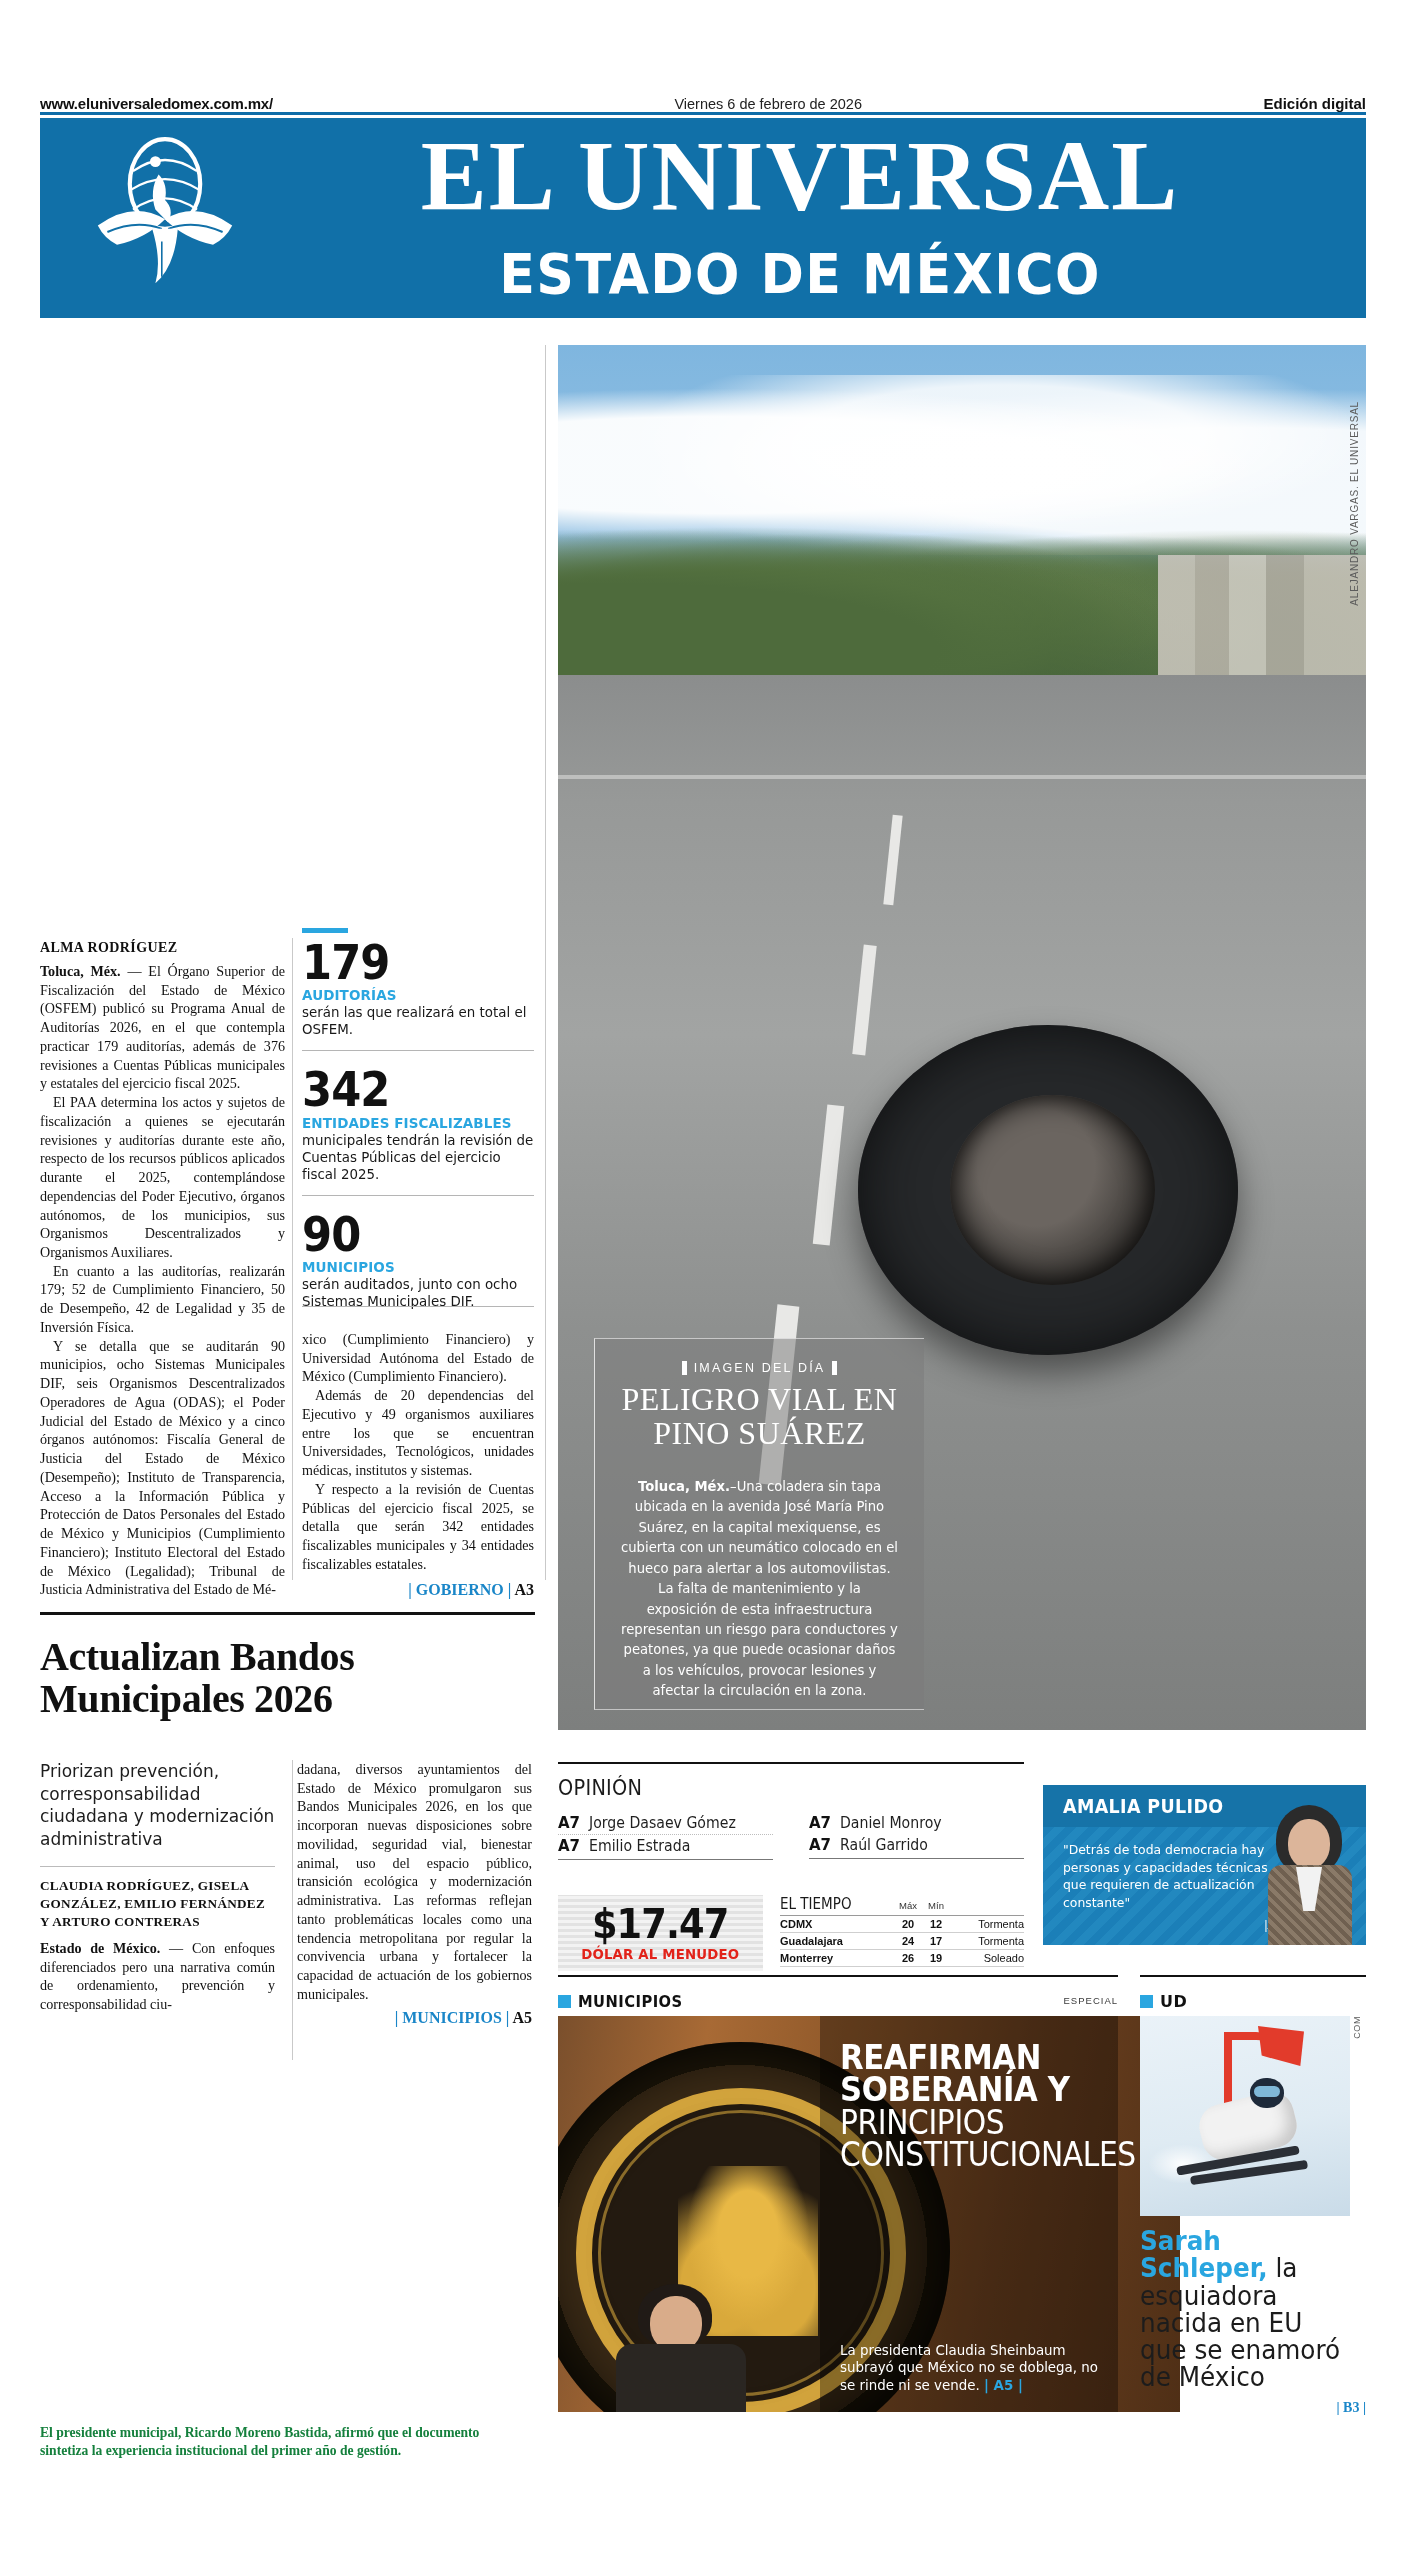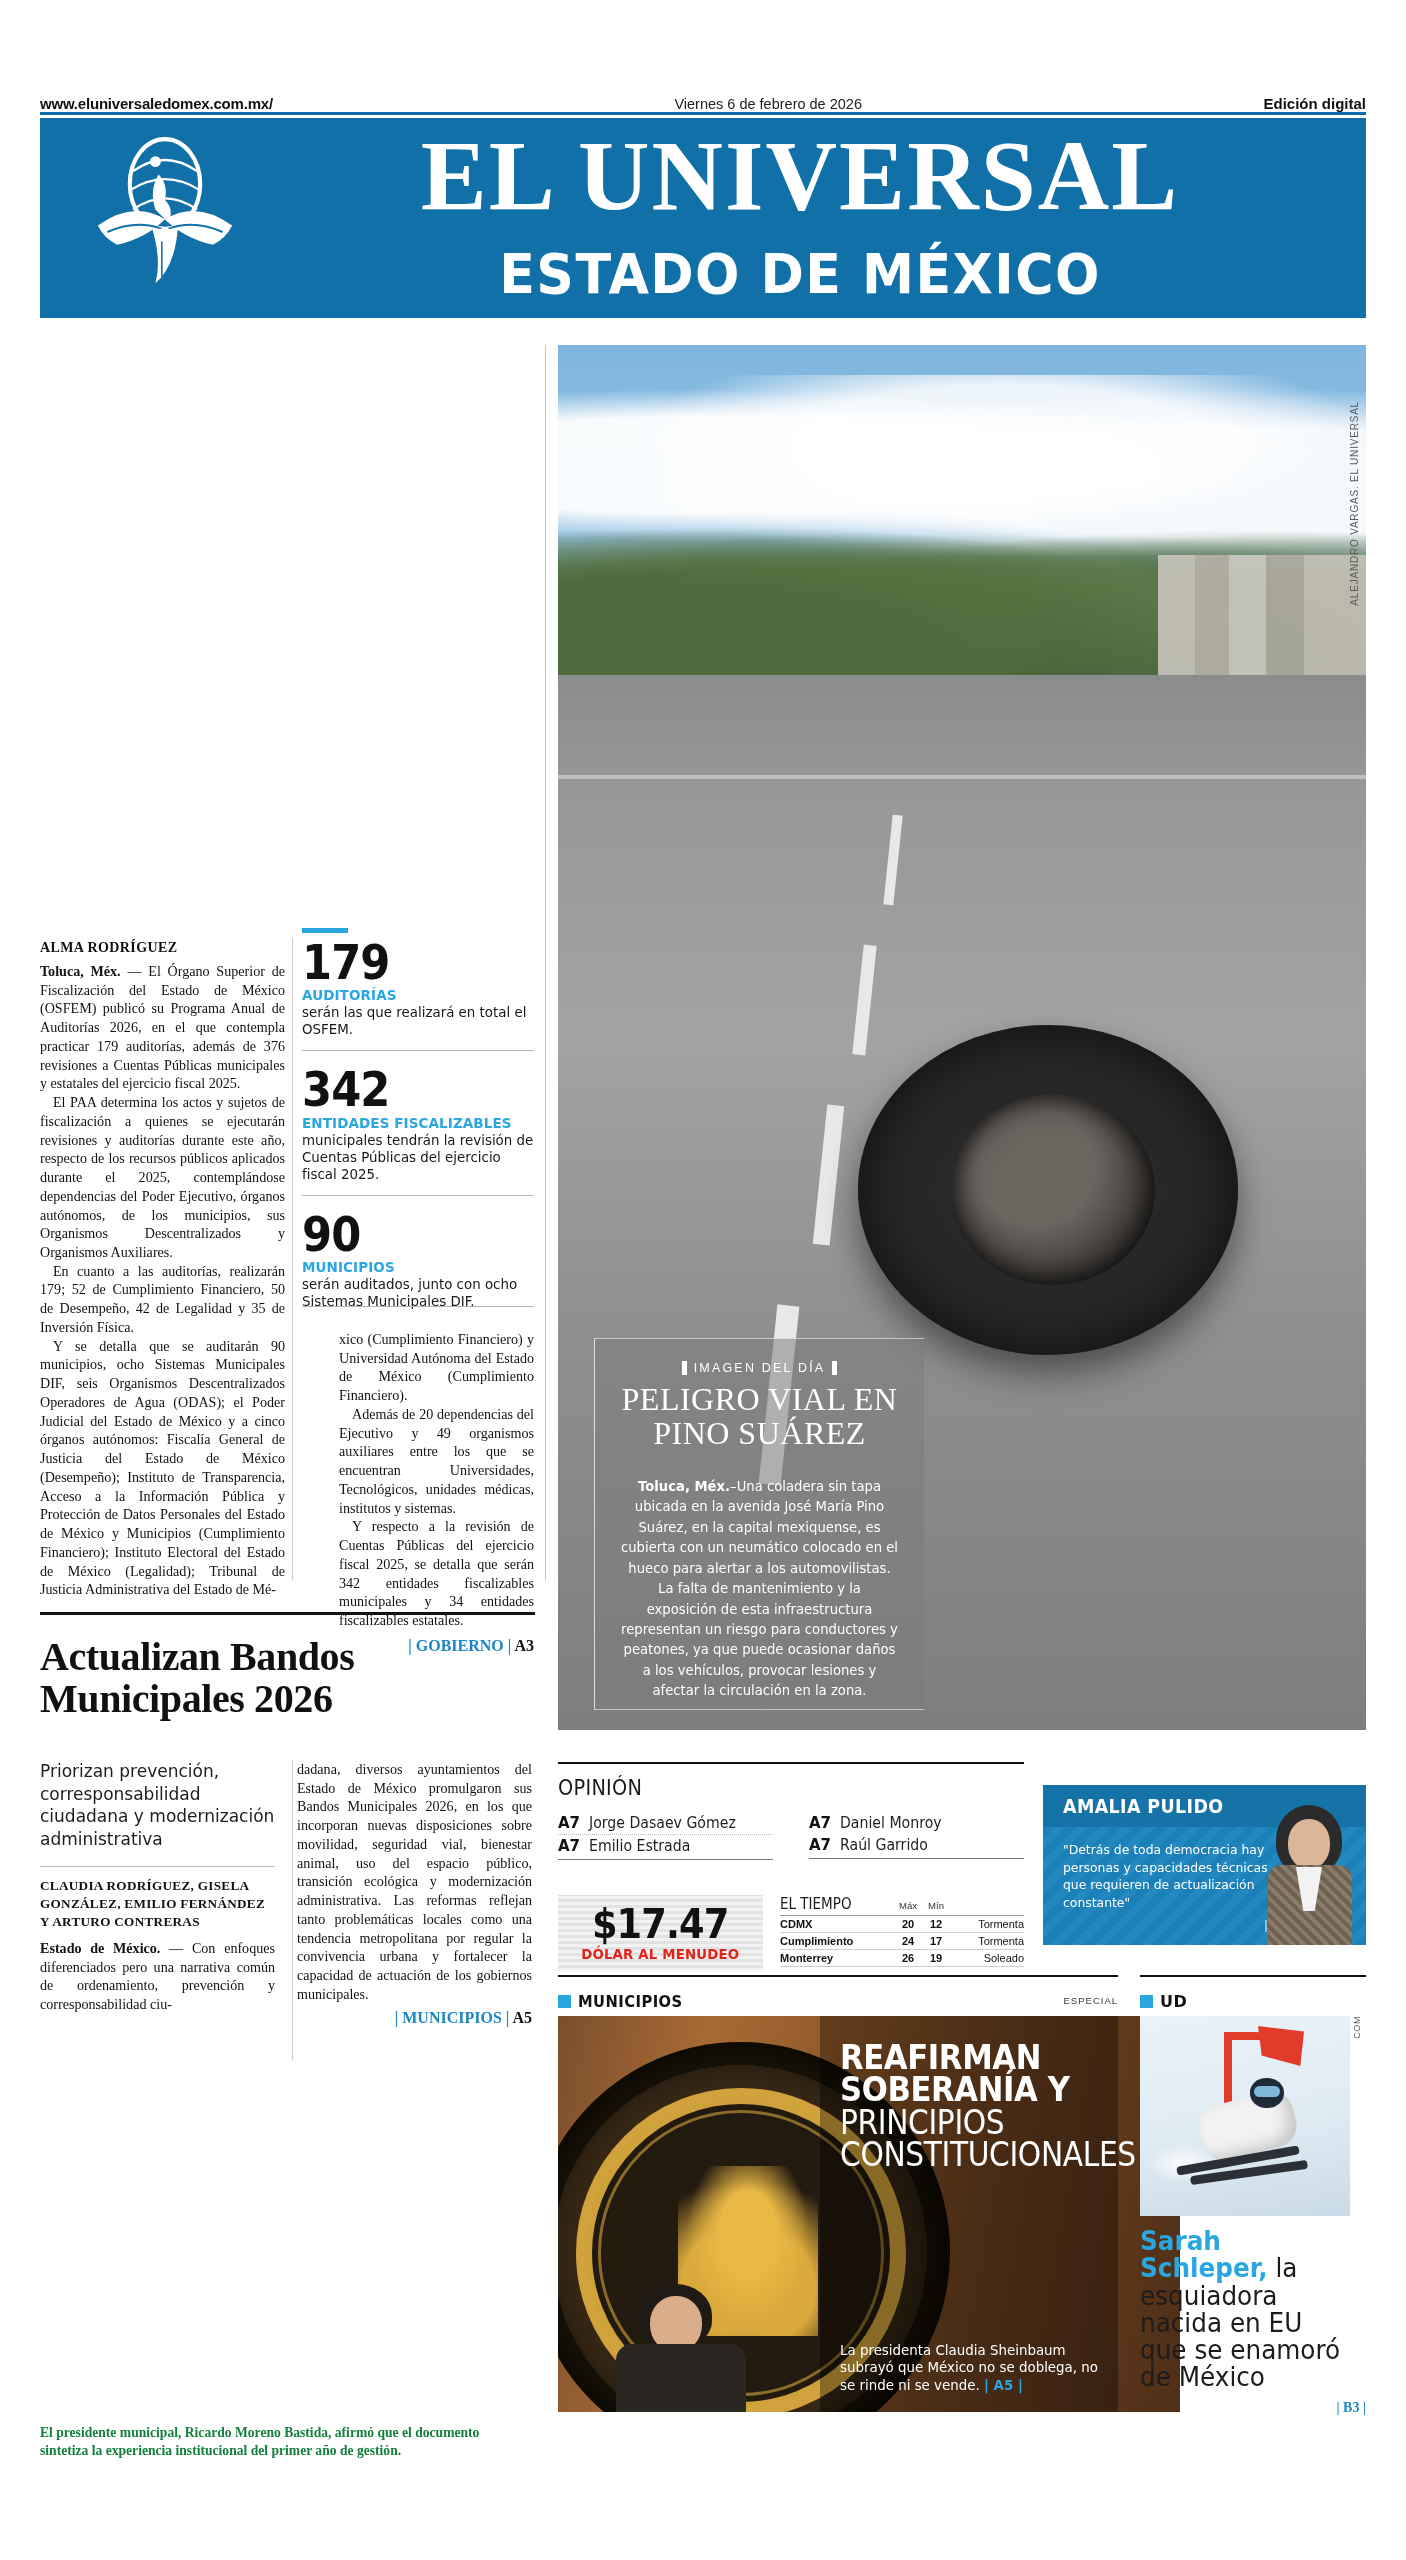--- a/index.html
+++ b/index.html
@@ -88,21 +88,21 @@
     margin-top:3px;font-family:"DejaVu Sans",sans-serif;
   }
   .stat .txt{font-size:13.4px;line-height:1.28;color:#181818;margin-top:1px;
     font-family:"DejaVu Sans",sans-serif;}
 
   .contcol{
     position:absolute;left:302px;top:1330px;width:232px;
     font-family:"Liberation Serif",serif;font-size:14.1px;line-height:1.33;
     text-align:justify;color:#121212;
   }
-  .contcol p{text-indent:13px;margin-left:37px;}
+  .contcol p{text-indent:13px;}
   .contcol p:first-child{text-indent:0;}
   .jump{
     text-align:right;font-family:"Liberation Serif",serif;font-weight:bold;
     font-size:16px;margin-top:5px;color:#111;
   }
   .jump .sec{color:#1a86c8;}
   .sep-line{position:absolute;left:302px;top:1306px;width:232px;height:1px;background:#b5b5b5;}
 
   
   .photo-lead{
@@ -491,21 +491,21 @@
       <span class="mn">Mín</span>
       <span style="width:74px"></span>
     </div>
     <div class="wrow">
       <span class="city">CDMX</span>
       <span class="mx">20</span>
       <span class="mn">12</span>
       <span class="cond">Tormenta</span>
     </div>
     <div class="wrow">
-      <span class="city">Cumplimiento</span>
+      <span class="city">Guadalajara</span>
       <span class="mx">24</span>
       <span class="mn">17</span>
       <span class="cond">Tormenta</span>
     </div>
     <div class="wrow">
       <span class="city">Monterrey</span>
       <span class="mx">26</span>
       <span class="mn">19</span>
       <span class="cond">Soleado</span>
     </div>

